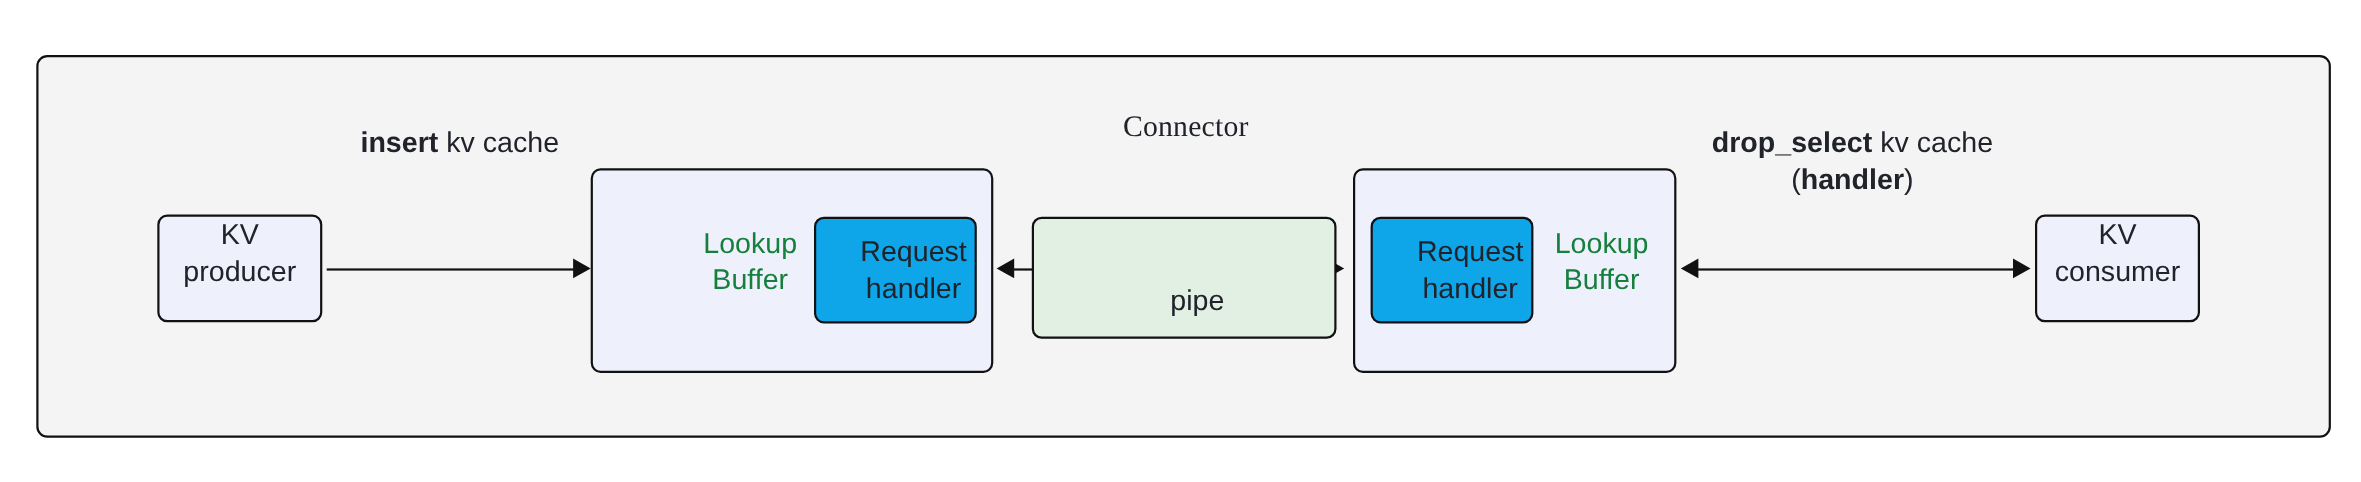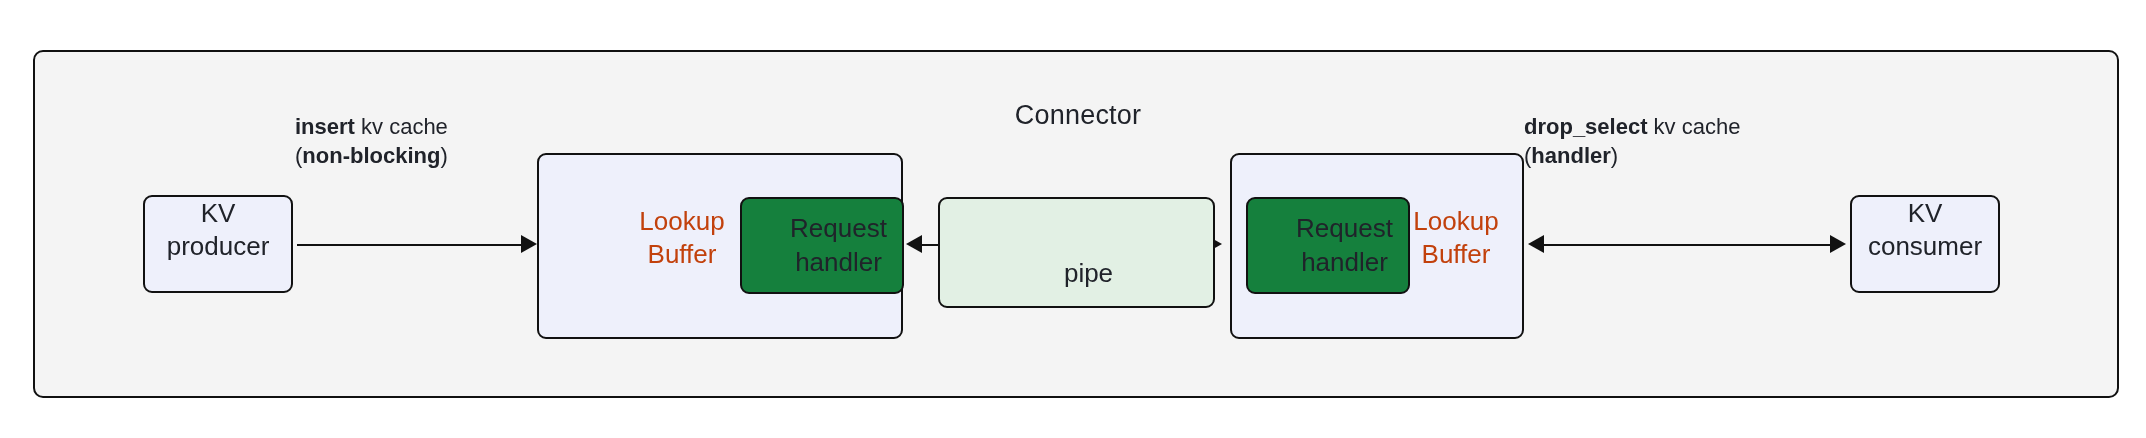--- a/index.html
+++ b/index.html
@@ -22,20 +22,21 @@
   .connector-box {
     position: absolute;
     left: 33px;
     top: 50px;
     width: 2086px;
     height: 348px;
     box-sizing: border-box;
     background: #f4f4f4;
     border: 2.5px solid #111111;
     border-radius: 10px;
+    font-family: Liberation Serif, serif;
   }
   .connector-title {
     position: absolute;
     left: 0;
     top: 48px;
     width: 2086px;
     text-align: center;
     font-size: 27px;
     color: #20232a;
     letter-spacing: .2px;
@@ -87,34 +88,34 @@
     width: 294px;
     height: 186px;
     justify-content: flex-start;
   }
 
   
   .lb-label {
     position: absolute;
     font-size: 26px;
     line-height: 1.28;
-    color: #c2410c;
+    color: #15803d;
     text-align: center;
     white-space: pre-line;
   }
   .lb-label.left-side  { left: 58px;  top: 50px; width: 170px; }
   .lb-label.right-side { left: 162px; top: 50px; width: 124px; }
 
   .inner-handler {
     position: absolute;
     box-sizing: border-box;
-    background: #15803d;
+    background: #0ea5e9;
     border: 2.5px solid #111111;
     border-radius: 9px;
-    width: 164px;
+    width: 148px;
     height: 97px;
     top: 42px;
     display: flex;
     align-items: center;
     justify-content: center;
     font-size: 26px;
     line-height: 1.28;
     color: #20232a;
     text-align: center;
     white-space: pre-line;
@@ -151,22 +152,22 @@
   }
   .arrow-head.left {
     border-top: 9px solid transparent;
     border-bottom: 9px solid transparent;
     border-right: 16px solid #111111;
   }
 
   
   .edge-label {
     position: absolute;
-    text-align: left;
-    font-size: 22px;
+    text-align: center;
+    font-size: 26px;
     line-height: 1.32;
     color: #20232a;
     white-space: nowrap;
   }
   .edge-label b { font-weight: bold; }
 
   .lbl-insert { left: 295px;  top: 112px; width: 246px; }
   .lbl-drop   { left: 1524px; top: 112px; width: 320px; }
 </style>
 </head>
@@ -179,23 +180,20 @@
   </div>
 
   <div class="node kv-producer">
     <span style="white-space:pre-line">KV
 producer</span>
   </div>
 
   <div class="edge-label lbl-insert">
     <div>
       <b>insert</b><span> kv cache</span>
-    </div>
-    <div>
-      <span>(</span><b>non-blocking</b><span>)</span>
     </div>
   </div>
   <div class="arrow-line" style="left:297px; top:244px; width:226px;"></div>
   <div class="arrow-head right" style="left:521px; top:235px;"></div>
 
   <div class="node lookup-left">
     <span class="lb-label left-side">Lookup
 Buffer</span>
     <span class="inner-handler at-right">Request
 handler</span>

